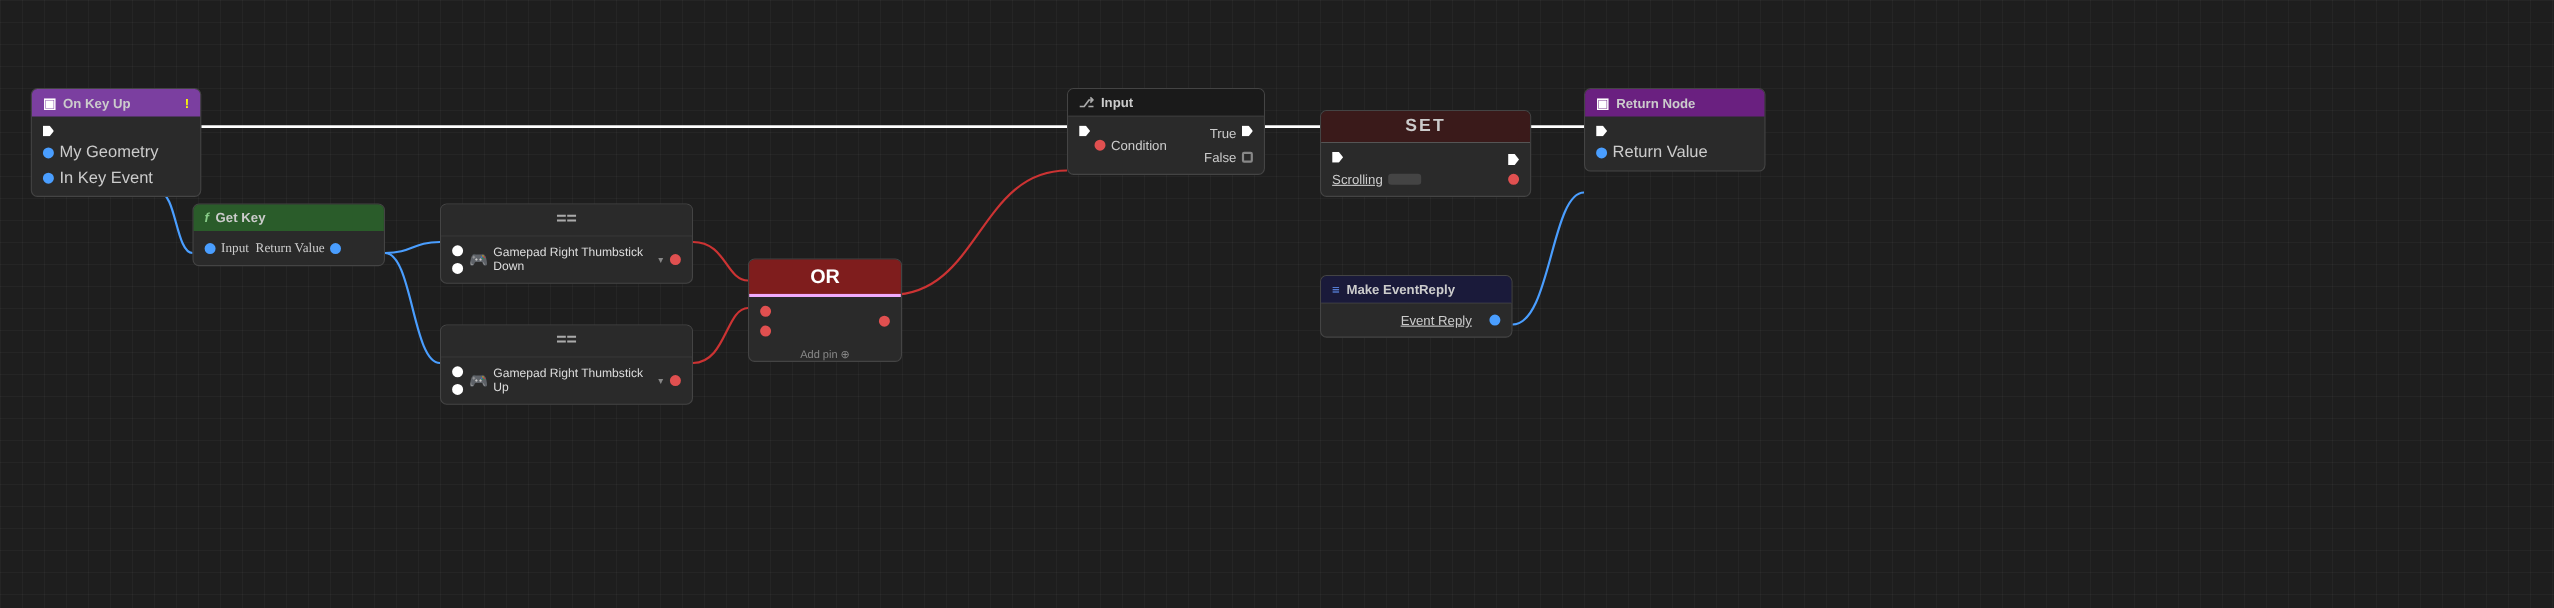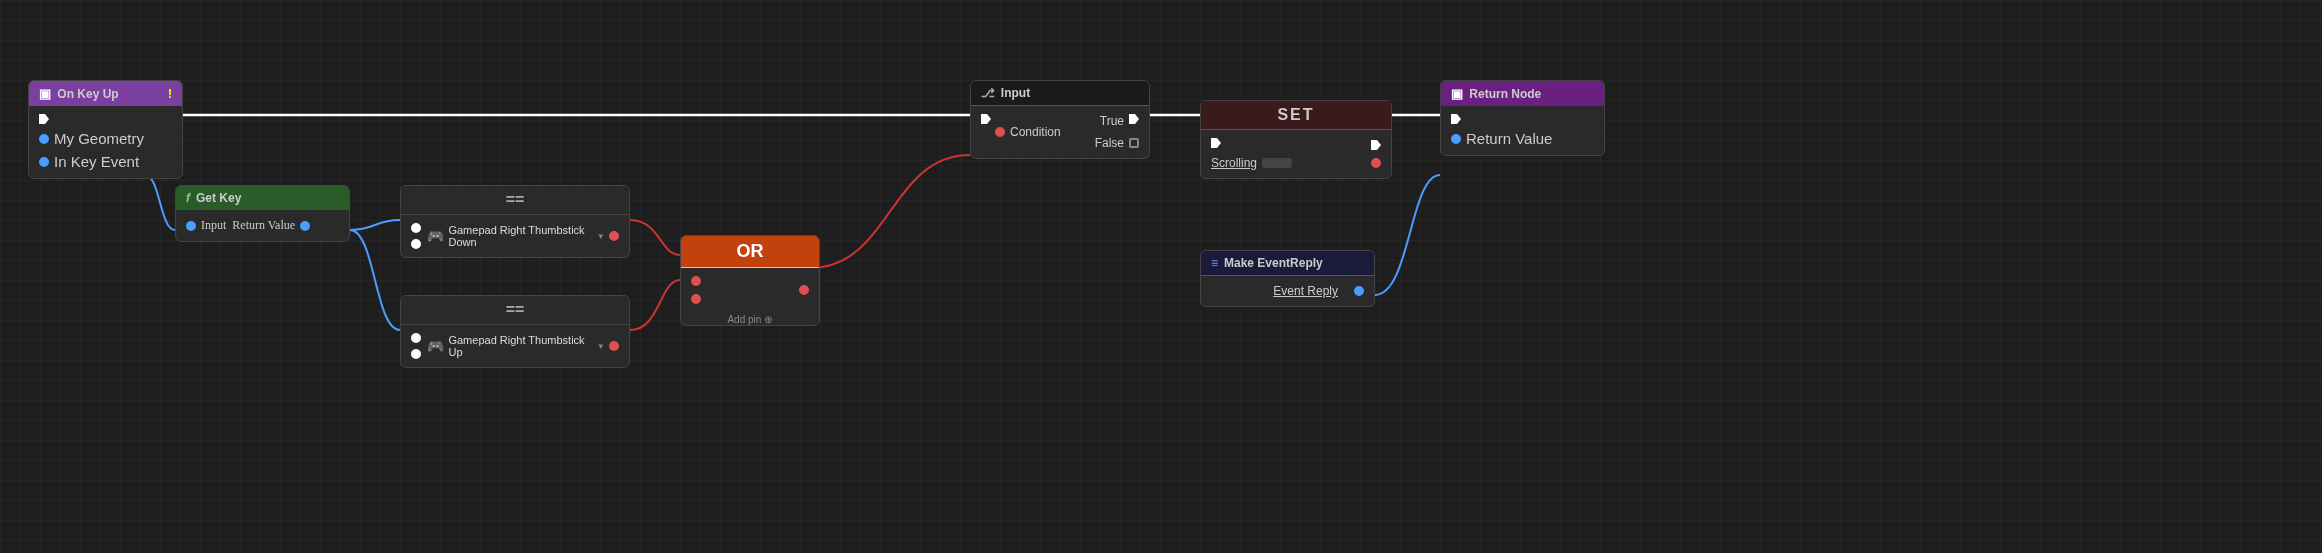--- a/index.html
+++ b/index.html
@@ -120,22 +120,22 @@
       font-size: 14px;
     }
 
     
     #node-or {
       left: 680px;
       top: 235px;
       width: 130px;
     }
     #node-or .node-header {
-      background: #c2410c;
-      border-bottom: 1px solid #f0abfc;
+      background: #7f1d1d;
+      border-bottom: 3px solid #f0abfc;
       font-size: 16px;
       font-weight: bold;
       justify-content: flex-start;
     }
 
     
     #node-branch {
       left: 970px;
       top: 80px;
       width: 180px;

